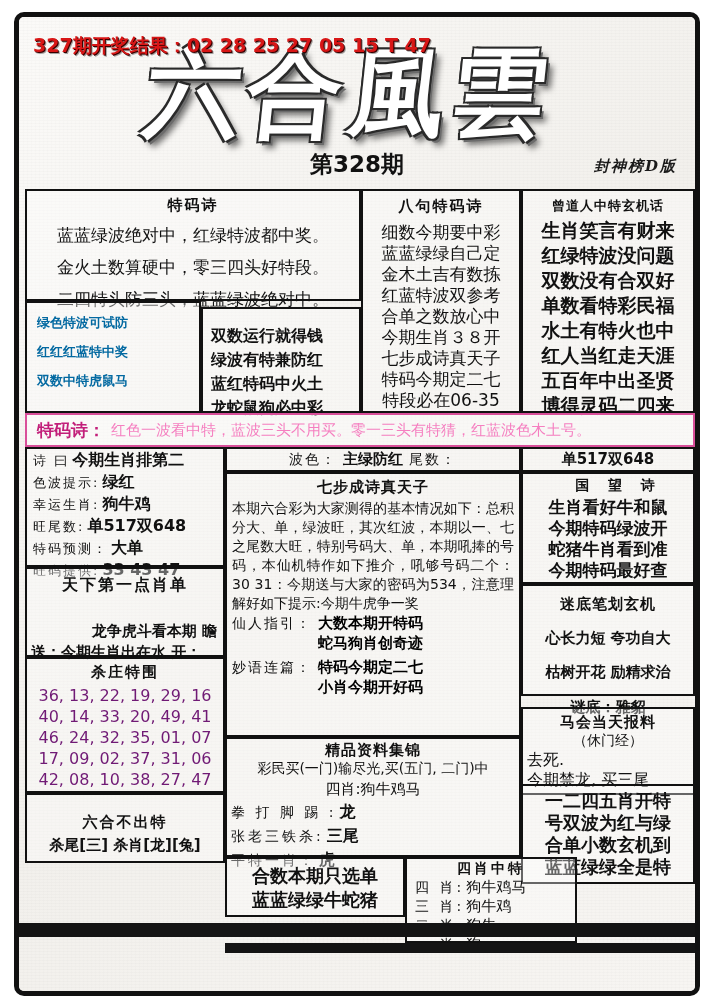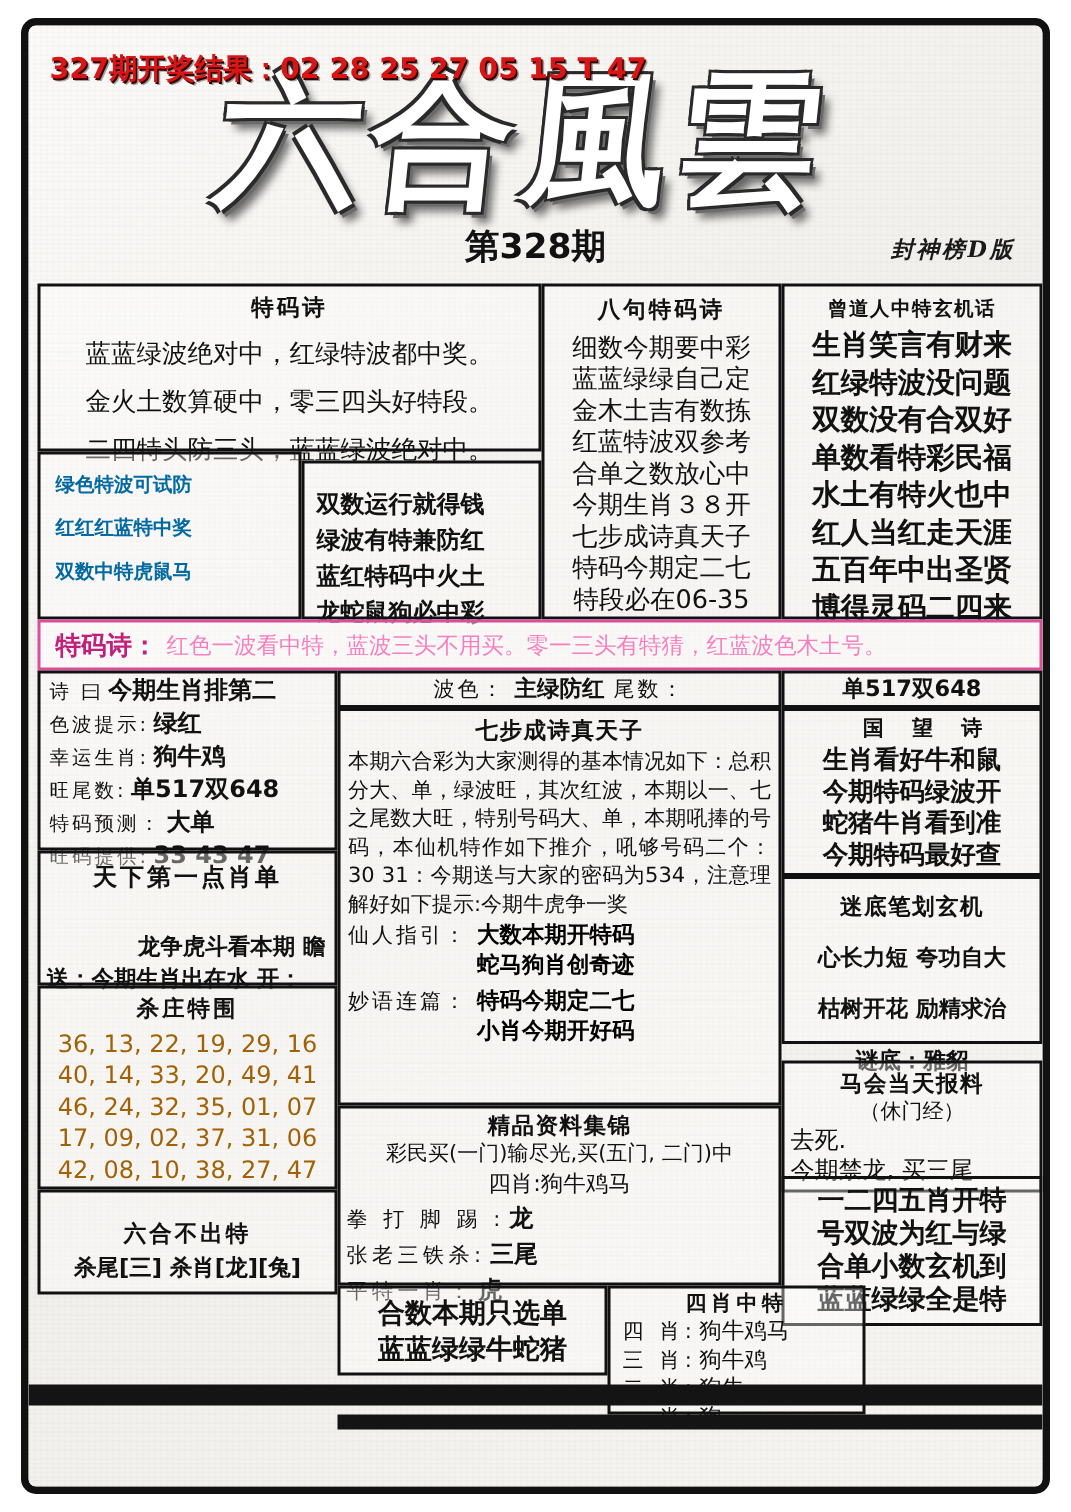--- a/index.html
+++ b/index.html
@@ -127,21 +127,21 @@
 
   
   #b-tx{left:6px;top:550px;width:200px;height:90px;}
   #b-tx .ttl{margin-top:6px;font-size:16px;letter-spacing:2px;}
   #b-tx .l1{font-size:15px;font-weight:bold;color:#111;text-align:right;margin:26px 6px 0 0;white-space:nowrap;}
   #b-tx .l2{font-size:15px;font-weight:bold;color:#111;margin:2px 0 0 4px;white-space:nowrap;}
 
   
   #b-sz{left:6px;top:640px;width:200px;height:136px;}
   #b-sz .ttl{margin-top:4px;font-size:15px;letter-spacing:2px;}
-  #b-sz .nrow{font-size:16px;color:#a16207;text-align:center;line-height:21px;letter-spacing:0px;white-space:nowrap;}
+  #b-sz .nrow{font-size:16px;color:#701a75;text-align:center;line-height:21px;letter-spacing:0px;white-space:nowrap;}
   #b-sz .nrow.f{margin-top:3px;}
 
   
   #b-lh{left:6px;top:776px;width:200px;height:70px;}
   #b-lh .ttl{margin-top:18px;font-size:15px;letter-spacing:2px;}
   #b-lh .p{font-size:15px;font-weight:bold;color:#111;text-align:center;margin-top:4px;white-space:nowrap;}
 
   
   #b-jp{left:206px;top:720px;width:296px;height:120px;}
   #b-jp .ttl{margin-top:2px;font-size:15px;letter-spacing:1px;}

